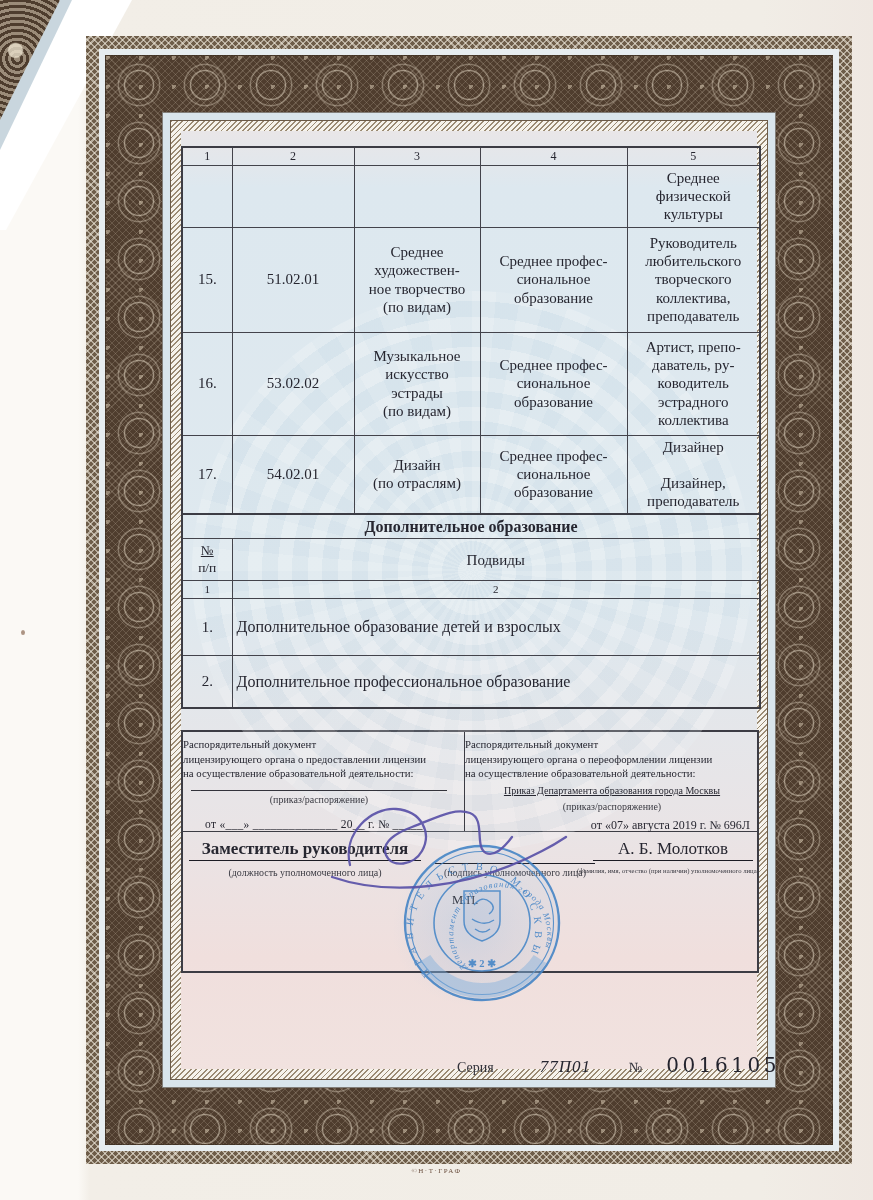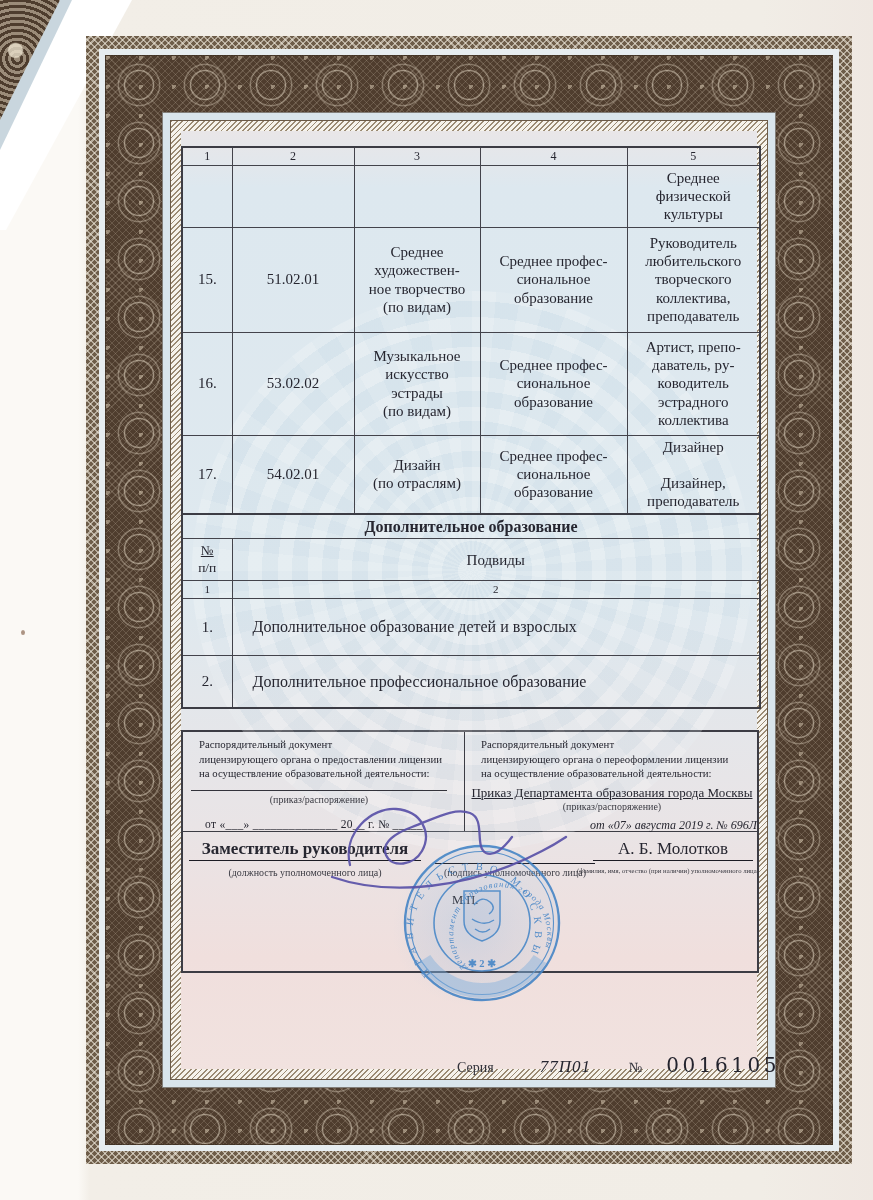--- a/index.html
+++ b/index.html
@@ -72,36 +72,36 @@
   
   table { border-collapse:collapse; width:578px; margin:0 auto; table-layout:fixed; position:relative; }
   td { border:1px solid #43434b; text-align:center; vertical-align:middle;
        font-size:15px; line-height:1.22; padding:2px 4px; }
   .t-outer { border:2px solid #3c3c44; }
   .hdr td { font-size:12px; height:18px; line-height:1; }
   .ml { white-space:pre-line; }
   .sub-title td { font-size:16px; height:24px;font-weight:bold; }
   .sub-hdr td { font-size:15px; height:42px; }
   .sub-num td { font-size:11px; height:18px; line-height:1; }
-  .sub-row td.txt { text-align:left; padding-left:20px; font-size:16px; }
+  .sub-row td.txt { text-align:left; padding-left:4px; font-size:16px; }
   .num-underline { text-decoration:underline; }
 
   
   .orders-box { width:578px; margin:21px auto 0; border:2px solid #3c3c44; height:243px; background:transparent; }
   .orders-row { display:grid; grid-template-columns:282px 1fr; height:100px; border-bottom:1.5px solid #3c3c44; }
-  .order-cell { padding:5px 8px 0 16px; font-size:10.8px; line-height:1.38; position:relative; }
+  .order-cell { padding:5px 8px 0 0; font-size:10.8px; line-height:1.38; position:relative; }
   .order-cell.left { border-right:1.5px solid #3c3c44; }
   .order-title { white-space:pre-line; }
   .blank-line { position:absolute; left:8px; top:58px; width:256px; border-bottom:1px solid #33333b; height:1px; }
   .cap { font-size:10px; color:#3a3a42; text-align:center; }
   .cap-left { position:absolute; left:8px; top:61px; width:256px; }
-  .doc-name { position:absolute; left:6px; top:52px; width:282px; text-align:center; font-size:13px; text-decoration:underline; }
+  .doc-name { position:absolute; left:6px; top:52px; width:282px; text-align:center; font-size:10px; text-decoration:underline; }
   .cap-right { position:absolute; left:6px; top:68px; width:282px; }
   .date-left { position:absolute; left:22px; top:85px; font-size:11.5px; letter-spacing:.3px; }
-  .date-right { position:absolute; right:0; top:85px; font-size:12px;font-style:italic; }
+  .date-right { position:absolute; right:7px; top:85px; font-size:12px; }
 
   .sig-area { position:relative; height:140px; }
   .pos-title { position:absolute; left:6px; top:7px; width:232px; text-align:center;
                font-size:17px; font-weight:700; border-bottom:1.6px solid #1c1c24; padding-bottom:1px; }
   .pos-cap { position:absolute; left:6px; top:35px; width:232px; }
   .sign-line { position:absolute; left:252px; top:31px; width:160px; border-bottom:1.4px solid #1c1c24; }
   .sign-cap { position:absolute; left:244px; top:35px; width:176px; }
   .name-title { position:absolute; left:410px; top:7px; width:160px; text-align:center;
                 font-size:17px; border-bottom:1.6px solid #1c1c24; padding-bottom:1px; }
   .name-cap { position:absolute; left:392px; top:35px; width:186px; font-size:6.7px; }
@@ -310,14 +310,15 @@
     <text x="80" y="124" text-anchor="middle" font-family="Liberation Serif, serif" font-size="10.5" font-weight="bold" fill="#4585c6">✱ 2 ✱</text>
   </svg>
 
   <svg class="autograph" viewBox="0 0 260 100">
     <g fill="none" stroke="#5a52a8" stroke-width="2.3" stroke-linecap="round" opacity=".92">
       <path d="M 30 70 C 22 38 52 12 76 14 C 102 16 112 38 102 56 C 94 70 72 74 66 60 C 61 47 76 38 92 32 C 114 24 134 12 150 18 C 166 24 154 52 166 58 C 175 62 186 50 192 42"></path>
       <path d="M 12 82 C 70 102 150 94 222 56 C 232 51 240 46 246 42"></path>
     </g>
   </svg>
 
+  <div class="printer-mark">©Н·Т·ГРАФ</div>
 
 </div>
 
 </body></html>

